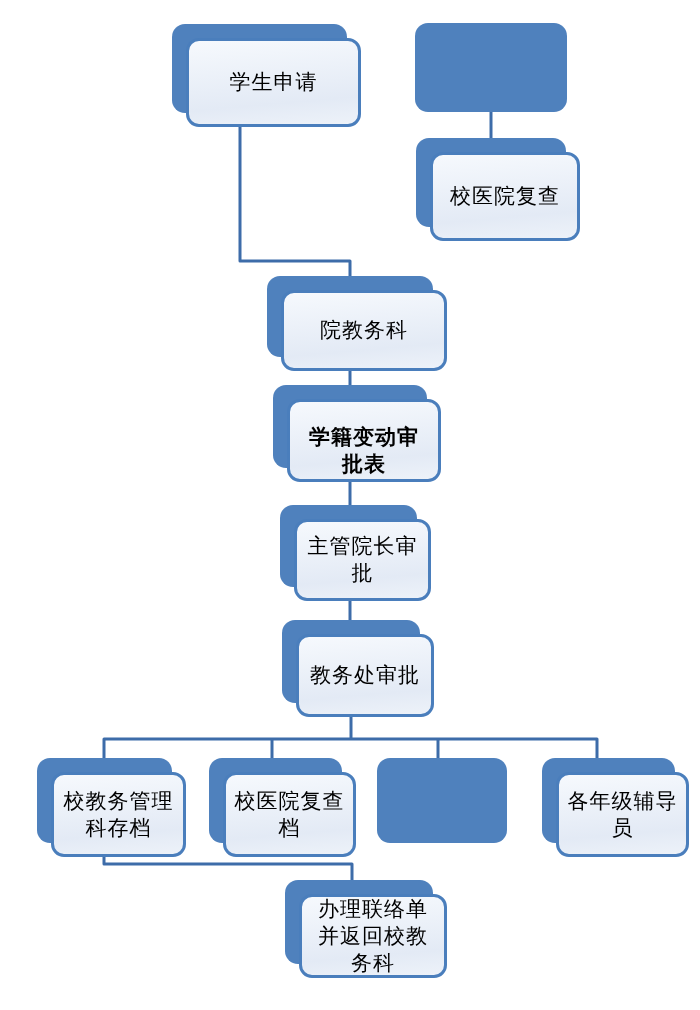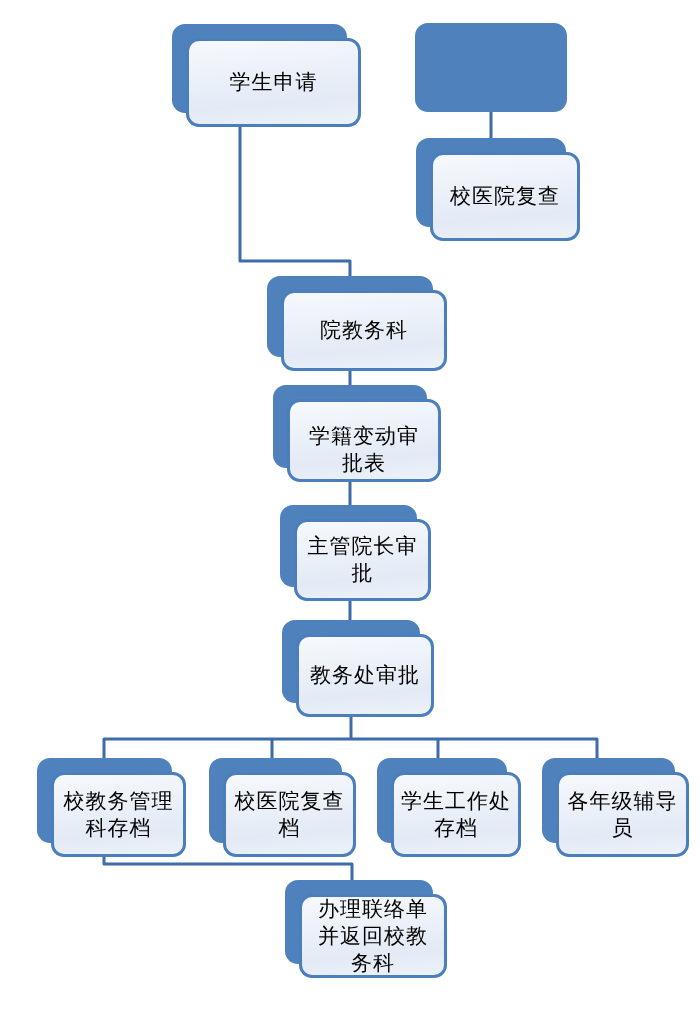--- a/index.html
+++ b/index.html
@@ -64,21 +64,21 @@
   }
   .node .label {
     white-space: pre-line;
     text-align: center;
     color: var(--text, #000000);
     font-size: 21px;
     line-height: 27px;
     letter-spacing: 1px;
   }
   .node.bold .label {
-    font-weight: 400;
+    font-weight: 700;
     margin-top: 18px;
   }
 </style>
 </head>
 <body>
 
 <div class="canvas">
   <svg id="connectors" width="700" height="1010">
       <polyline points="240,113 240,261 350,261 350,278"></polyline>
       <polyline points="491,112 491,140"></polyline>
@@ -142,24 +142,20 @@
       </div>
       <div class="node" style="left: 209px; top: 758px; width: 147px; height: 99px;">
         <div class="shadow" style="width:133px;height:85px"></div>
         <div class="face" style="width:133px;height:85px">
           <span class="label">校医院复查
 档</span>
         </div>
       </div>
       <div class="node" style="left: 377px; top: 758px; width: 144px; height: 99px;">
         <div class="shadow" style="width:130px;height:85px"></div>
-        <div class="face" style="width:130px;height:85px">
-          <span class="label">学生工作处
-存档</span>
-        </div>
       </div>
       <div class="node" style="left: 542px; top: 758px; width: 158px; height: 99px; padding-left: 46px;">
         <div class="shadow" style="width:133px;height:85px"></div>
         <div class="face" style="width:133px;height:85px">
           <span class="label">各年级辅导
 员</span>
         </div>
       </div>
       <div class="node" style="left: 285px; top: 880px; width: 162px; height: 98px;">
         <div class="shadow" style="width:148px;height:84px"></div>

